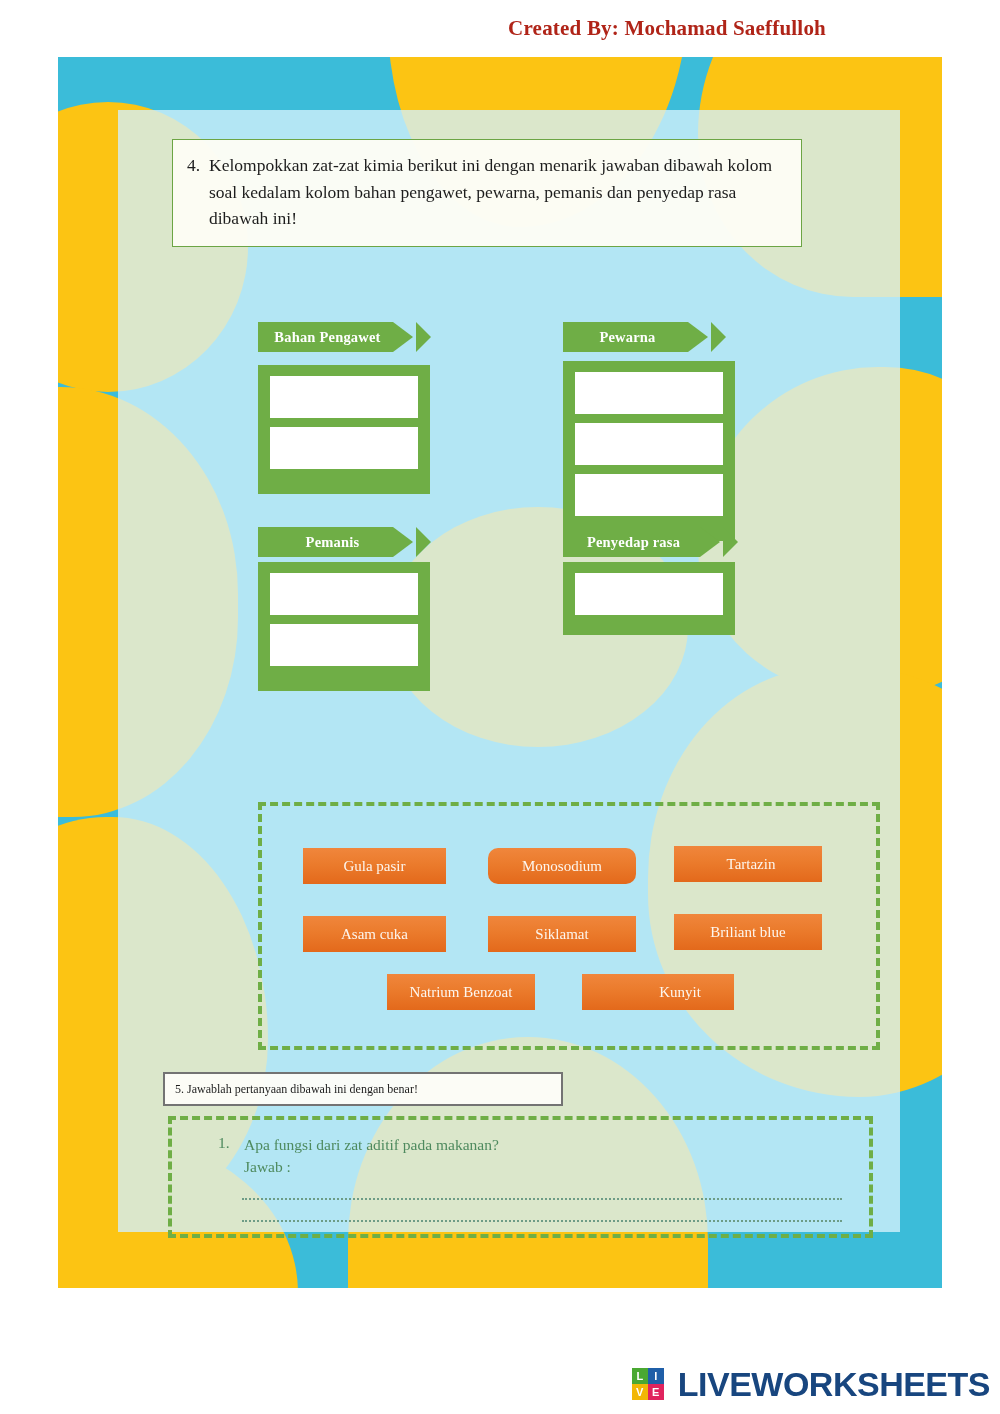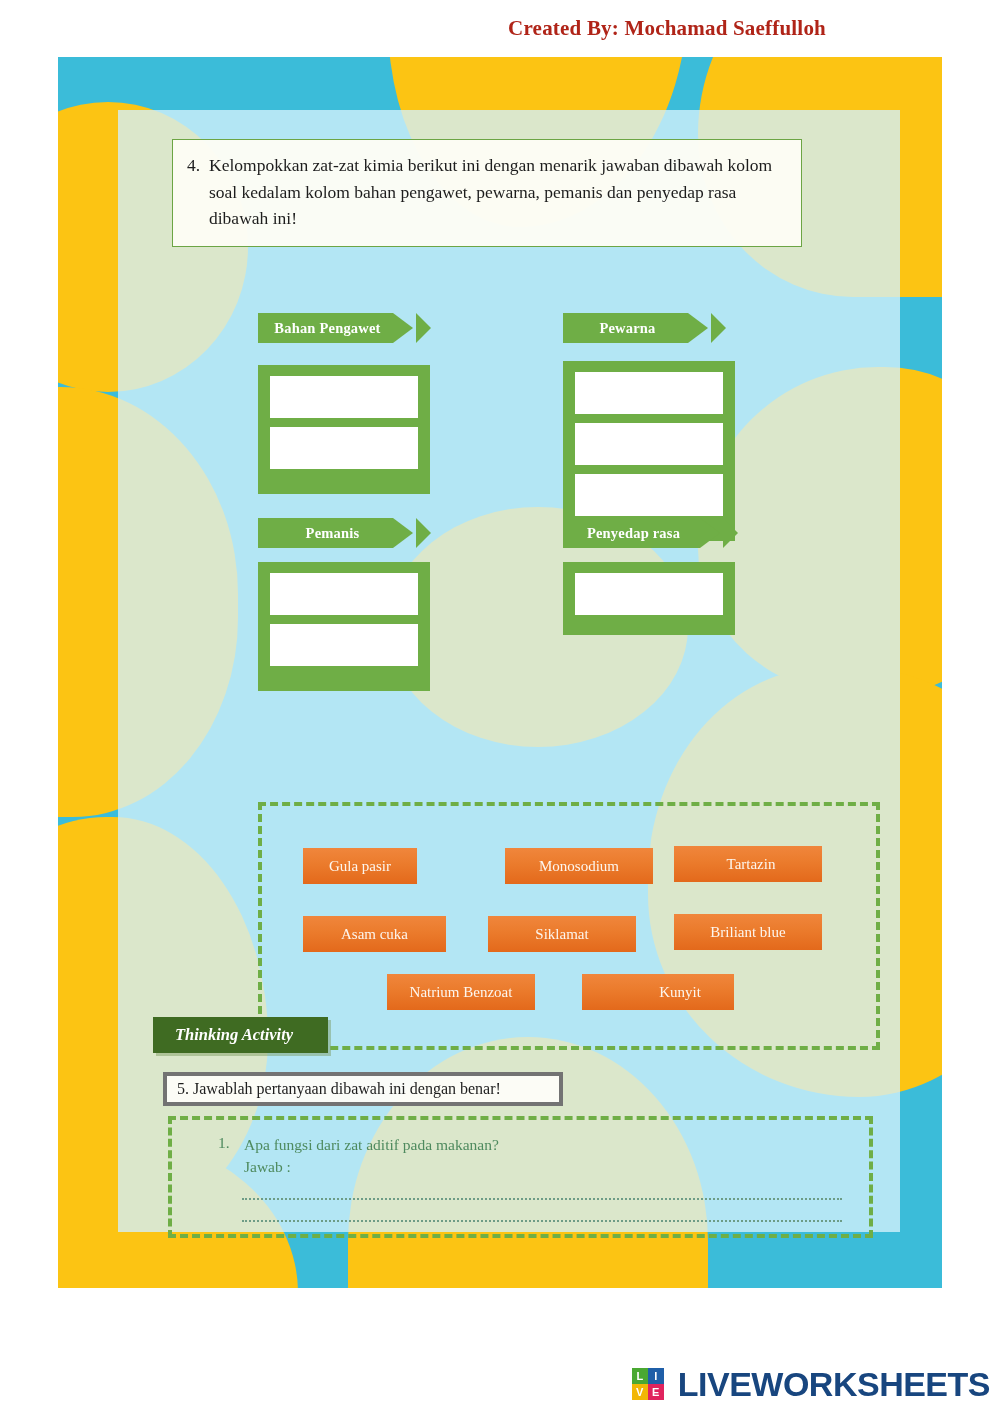--- a/index.html
+++ b/index.html
@@ -128,20 +128,21 @@
   .q-text {
     font-size: 17.5px; color: #1d1d1d; line-height: 1.52;
   }
 
   
   .cat-banner {
     position: absolute;
     height: 30px;
     display: flex;
     align-items: center;
+    margin-top: 9px;
   }
   .banner-body {
     position: relative;
     height: 30px;
     background: #6fae46;
     display: flex;
     align-items: center;
     justify-content: center;
     color: #ffffff;
     font-weight: bold;
@@ -220,26 +221,26 @@
     box-sizing: border-box;
     box-shadow: 3px 3px 0 rgba(120,150,90,0.45);
   }
 
   
   .q5-box {
     position: absolute;
     left: 105px; top: 1015px;
     width: 400px; height: 34px;
     background: rgba(253,253,248,0.96);
-    border: 4px solid #737373;
+    border: 2px solid #737373;
     display: flex;
     align-items: center;
     padding-left: 10px;
     box-sizing: border-box;
-    font-size: 16px;
+    font-size: 12px;
     color: #1d1d1d;
   }
 
   
   .ans-frame {
     position: absolute;
     left: 110px; top: 1059px;
     width: 705px; height: 122px;
     border: 4px dashed #6fae46;
     box-sizing: border-box;
@@ -365,35 +366,32 @@
     <div class="cat-banner" style="left:505px; top:461px;">
       <div class="banner-body" style="width:137px;">Penyedap rasa</div>
       <div class="banner-tip"></div>
       <div class="banner-chev"></div>
     </div>
     <div class="ans-group" style="left:505px; top:505px; width:172px; height:73px;">
       <div class="ans-slot"></div>
     </div>
 
     <div class="word-bank">
-      <div class="chip" style="left:41px;  top:42px;  width:114px;">Gula pasir</div>
-      <div class="chip" style="left:243px; top:42px;  width:148px;">Monosodium</div>
+      <div class="chip" style="left:41px;  top:42px;  width:143px;">Gula pasir</div>
+      <div class="chip" style="left:226px; top:42px;  width:148px;border-radius:10px;">Monosodium</div>
       <div class="chip" style="left:412px; top:40px;  width:148px;padding-left:6px;">Tartazin</div>
 
       <div class="chip" style="left:41px;  top:110px; width:143px;">Asam cuka</div>
       <div class="chip" style="left:226px; top:110px; width:148px;">Siklamat</div>
       <div class="chip" style="left:412px; top:108px; width:148px;">Briliant blue</div>
 
       <div class="chip" style="left:125px; top:168px; width:148px;">Natrium Benzoat</div>
       <div class="chip" style="left:320px; top:168px; width:152px;padding-left:44px;">Kunyit</div>
     </div>
 
-    <div class="think-tab">
-      <span>Thinking Activity</span>
-    </div>
 
     <div class="q5-box">
       <span>5. Jawablah pertanyaan dibawah ini dengan benar!</span>
     </div>
 
     <div class="ans-frame">
       <div class="sub-q">
         <div class="n">1.</div>
         <div>
           <div class="t">Apa fungsi dari zat aditif pada makanan?</div>

